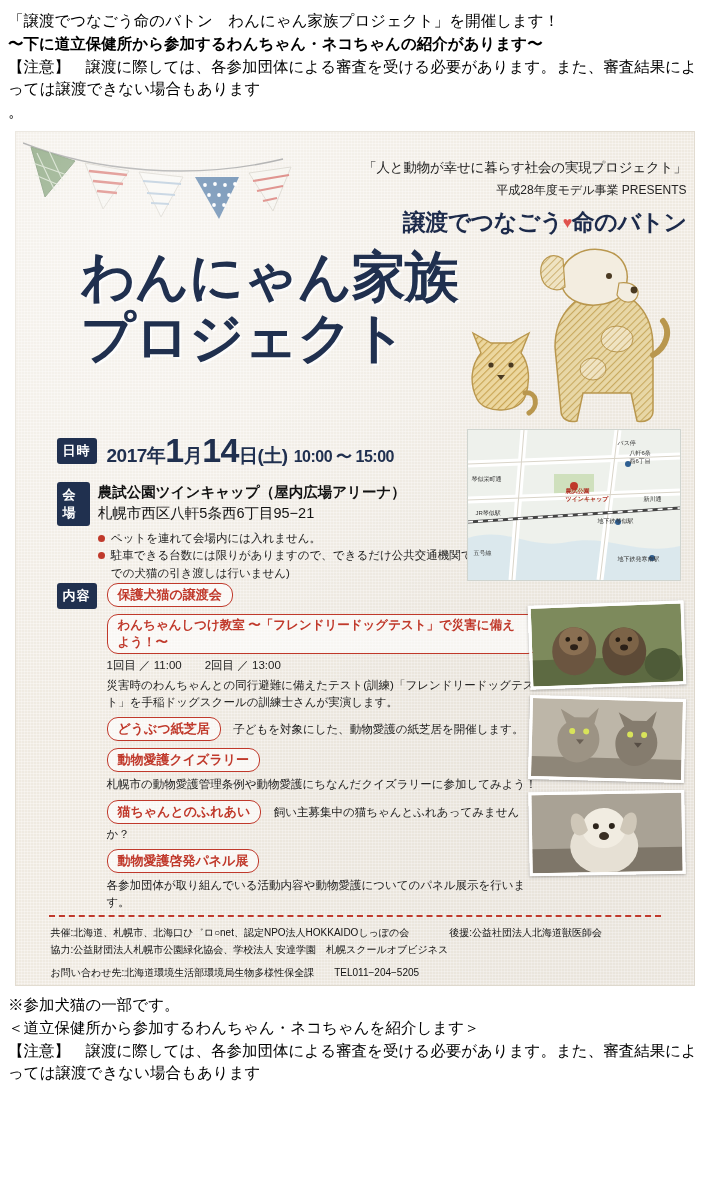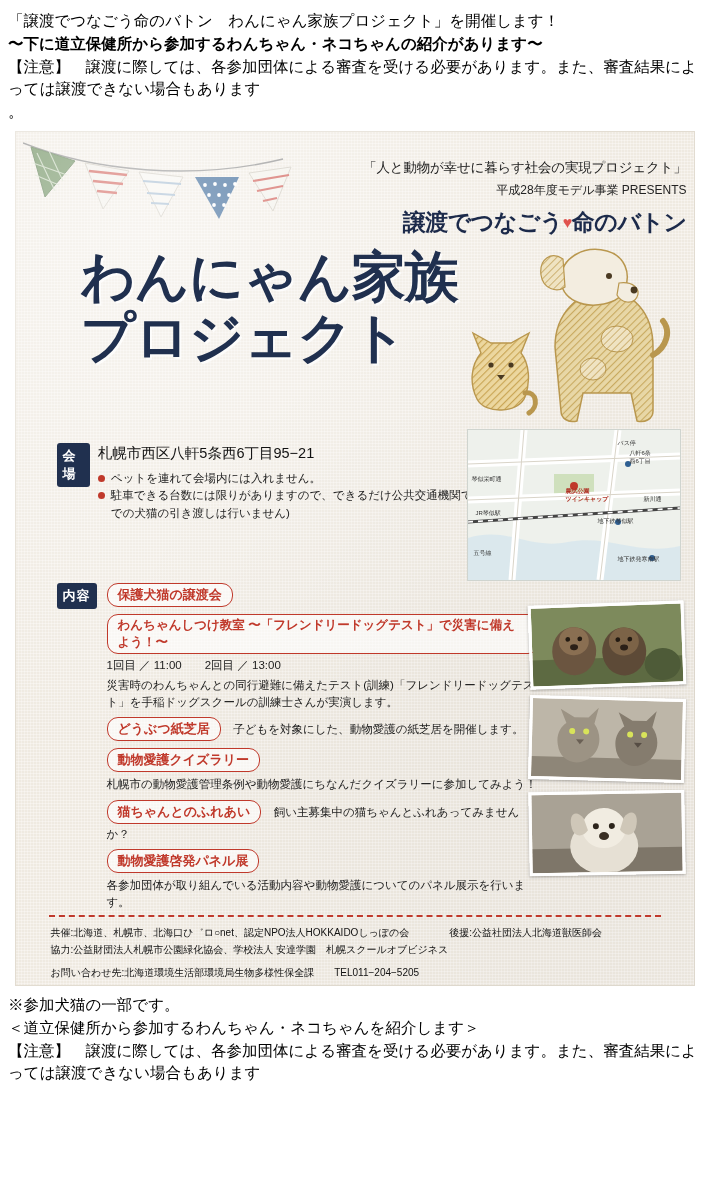--- a/index.html
+++ b/index.html
@@ -445,24 +445,31 @@
         </pattern>
       </defs>
       <path d="M22,26 L14,6 L32,16 L52,16 L70,6 L62,26 C70,36 72,54 66,70 C60,86 26,88 18,72 C10,56 12,38 22,26 Z" fill="url(#hatch3)" stroke="#b9974e" stroke-width="1.4"></path>
       <path d="M66,66 C78,64 80,80 70,86" fill="none" stroke="#b9974e" stroke-width="5" stroke-linecap="round"></path>
       <circle cx="32" cy="38" r="2.6" fill="#4a3a22"></circle>
       <circle cx="52" cy="38" r="2.6" fill="#4a3a22"></circle>
       <path d="M38,48 L46,48 L42,53 Z" fill="#4a3a22"></path>
     </svg>
 
     <div class="info">
+      <div class="row-date">
+        <span class="tag">日時</span>
+        <span class="date-text">
+          <span>2017年</span><span class="big">1</span><span>月</span><span class="big">14</span><span>日(土)</span><span class="time">10:00 〜 15:00</span>
+        </span>
+      </div>
 
       <div class="row-place">
         <span class="tag">会場</span>
         <div class="place-body">
+          <div class="p1">農試公園ツインキャップ（屋内広場アリーナ）</div>
           <div>札幌市西区八軒5条西6丁目95−21</div>
           <div class="bullets">
             <div class="b">ペットを連れて会場内には入れません。</div>
             <div class="b">駐車できる台数には限りがありますので、できるだけ公共交通機関でお越しください。(原則として会場での犬猫の引き渡しは行いません)</div>
           </div>
         </div>
       </div>
     </div>
 
     <div class="map">

